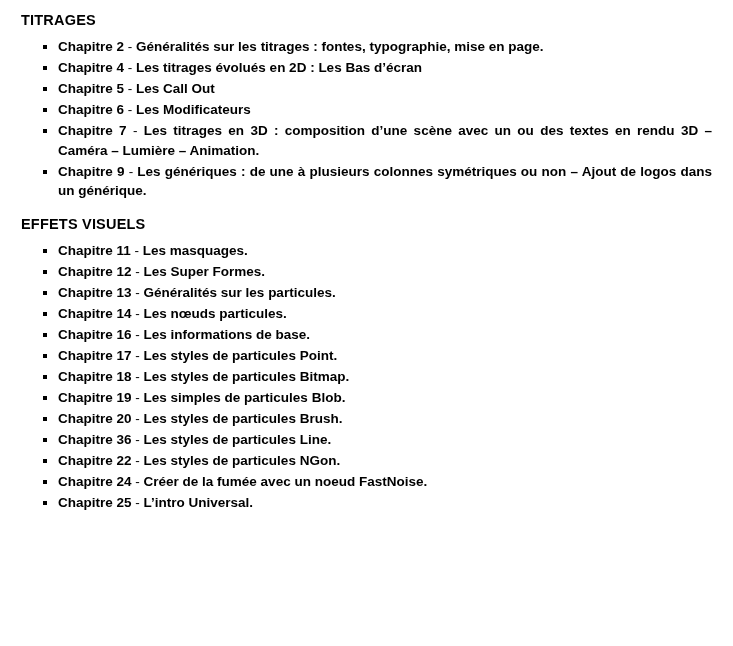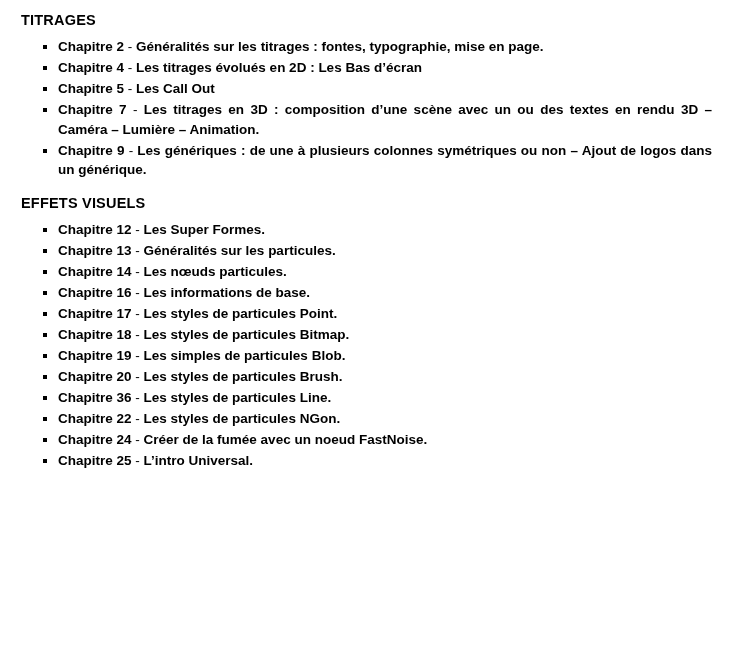--- a/index.html
+++ b/index.html
@@ -73,36 +73,48 @@
         <span class="desc">Les titrages évolués en 2D&nbsp;: Les Bas d’écran</span>
       </li>
       <li>
         <span class="bullet"></span>
         <span class="label">Chapitre 5</span>
         <span class="sep">-</span>
         <span class="desc">Les Call Out</span>
       </li>
       <li>
         <span class="bullet"></span>
+        <span class="label">Chapitre 6</span>
+        <span class="sep">-</span>
+        <span class="desc">Les Modificateurs</span>
+      </li>
+      <li>
+        <span class="bullet"></span>
         <span class="label">Chapitre 7</span>
         <span class="sep">-</span>
         <span class="desc">Les titrages en 3D&nbsp;: composition d’une scène avec un ou des textes en rendu 3D – Caméra – Lumière – Animation.</span>
       </li>
       <li>
         <span class="bullet"></span>
         <span class="label">Chapitre 9</span>
         <span class="sep">-</span>
         <span class="desc">Les génériques&nbsp;: de une à plusieurs colonnes symétriques ou non – Ajout de logos dans un générique.</span>
       </li>
     </ul>
   </section>
 
   <section>
     <h2 class="section-title">EFFETS VISUELS</h2>
     <ul class="chapters">
+      <li>
+        <span class="bullet"></span>
+        <span class="label">Chapitre 11</span>
+        <span class="sep">-</span>
+        <span class="desc">Les masquages.</span>
+      </li>
       <li>
         <span class="bullet"></span>
         <span class="label">Chapitre 12</span>
         <span class="sep">-</span>
         <span class="desc">Les Super Formes.</span>
       </li>
       <li>
         <span class="bullet"></span>
         <span class="label">Chapitre 13</span>
         <span class="sep">-</span>

